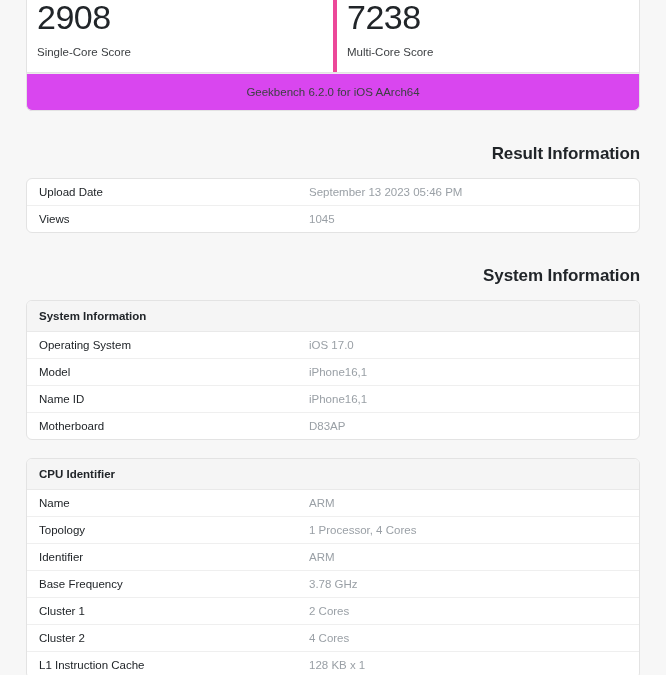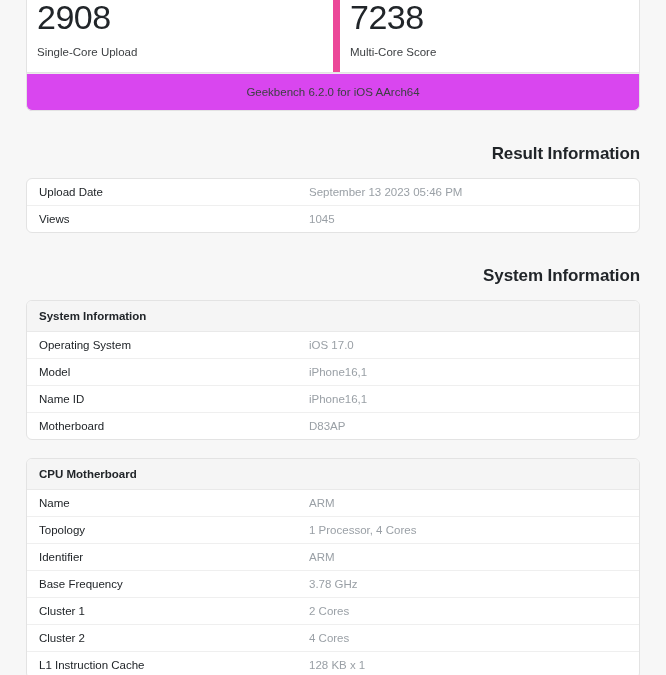--- a/index.html
+++ b/index.html
@@ -28,21 +28,21 @@
     border-top: none;
     border-radius: 0 0 0 0;
     margin-top: -1px;
   }
   .score-cell {
     flex: 1 1 50%;
     text-align: left;
     padding: 0 10px 14px 10px;
   }
   .score-cell + .score-cell {
-    border-left: 7px solid #ec4899;
+    border-left: 4px solid #ec4899;
   }
   .score-value {
     font-size: 34px;
     line-height: 36px;
     font-weight: 400;
     color: #212529;
     letter-spacing: -0.5px;
     padding-top: 0;
   }
   .score-label {
@@ -108,21 +108,21 @@
   }
 </style>
 </head>
 <body>
 
 <div class="page">
 
   <div class="score-row">
     <div class="score-cell">
       <div class="score-value">2908</div>
-      <div class="score-label">Single-Core Upload</div>
+      <div class="score-label">Single-Core Score</div>
     </div>
     <div class="score-cell">
       <div class="score-value">7238</div>
       <div class="score-label">Multi-Core Score</div>
     </div>
   </div>
   <div class="score-footer">Geekbench 6.2.0 for iOS AArch64</div>
 
   <div class="section-title">Result Information</div>
   <div class="card">
@@ -152,21 +152,21 @@
       <div class="k">Name ID</div>
       <div class="v">iPhone16,1</div>
     </div>
     <div class="row">
       <div class="k">Motherboard</div>
       <div class="v">D83AP</div>
     </div>
   </div>
 
   <div class="card">
-    <div class="card-header">CPU Motherboard</div>
+    <div class="card-header">CPU Identifier</div>
     <div class="row">
       <div class="k">Name</div>
       <div class="v">ARM</div>
     </div>
     <div class="row">
       <div class="k">Topology</div>
       <div class="v">1 Processor, 4 Cores</div>
     </div>
     <div class="row">
       <div class="k">Identifier</div>

